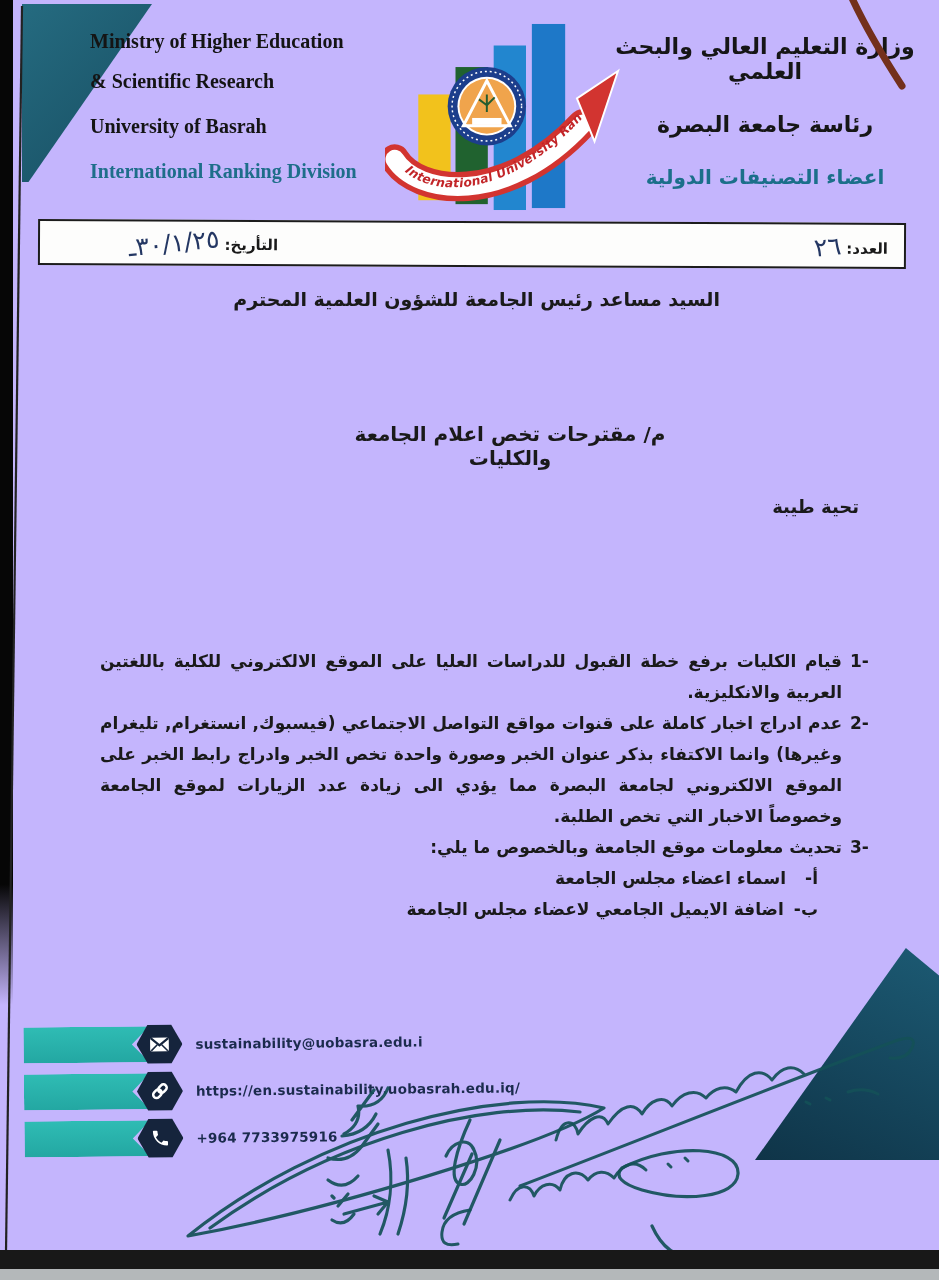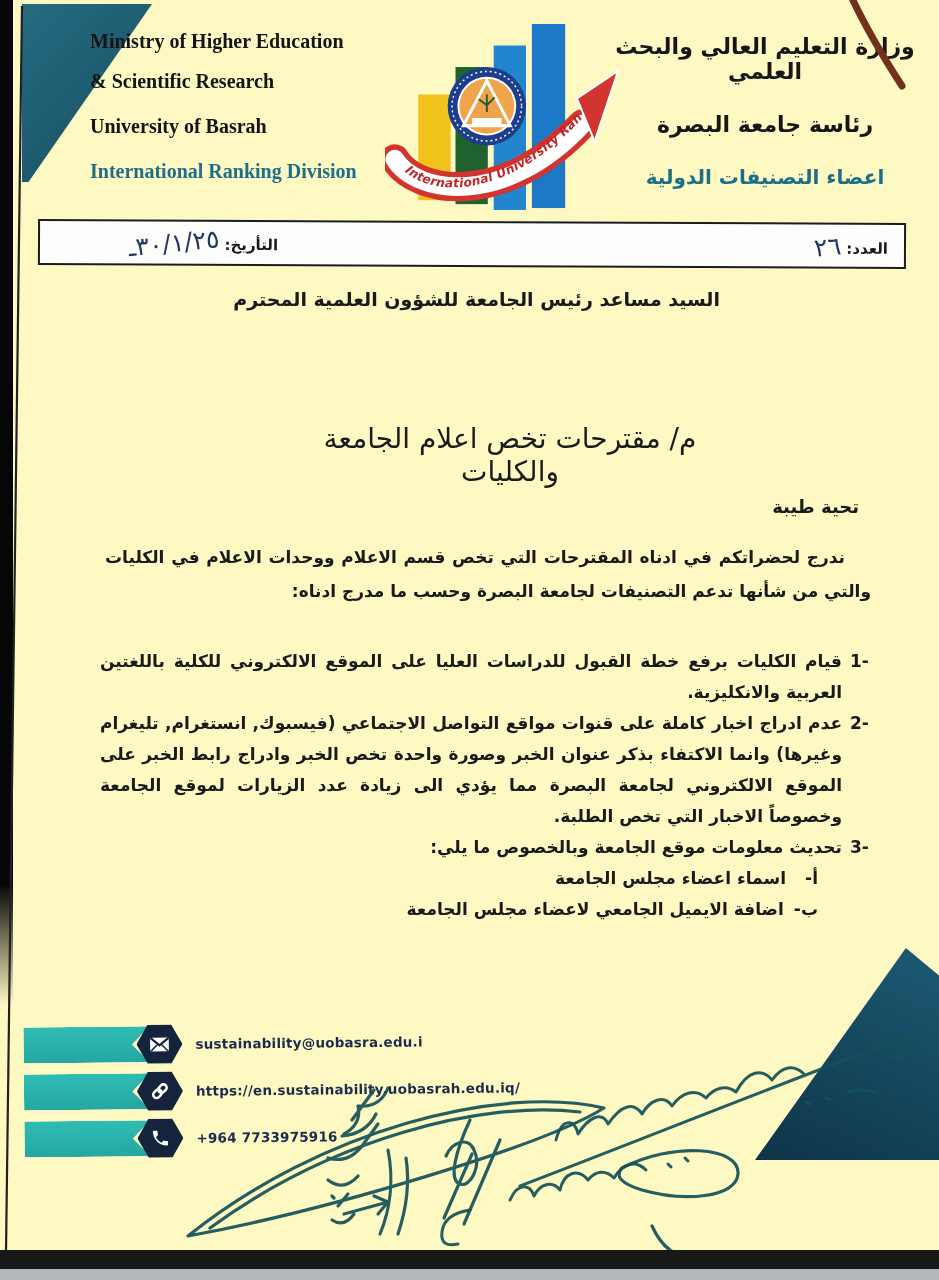--- a/index.html
+++ b/index.html
@@ -1,17 +1,17 @@
 <!DOCTYPE html>
 <html lang="ar"><head>
 <meta charset="utf-8">
 <style>
   html,body{margin:0;padding:0;background:#cfd2d4;}
   *{box-sizing:border-box;}
-  .scan{position:relative;width:939px;height:1280px;background:#fef9c3;overflow:hidden;
+  .scan{position:relative;width:939px;height:1280px;background:#c4b5fd;overflow:hidden;
         font-family:"DejaVu Sans",sans-serif;color:#1a1a1a;}
   
   .edge-strip-left{position:absolute;left:0;top:0;width:13px;height:1005px;
         background:linear-gradient(180deg,#060606 88%,rgba(6,6,6,0));}
   .bottom-black-bar{position:absolute;left:0;top:1250px;width:939px;height:19px;background:#181818;}
   .bottom-gray-strip{position:absolute;left:0;top:1269px;width:939px;height:11px;background:#b4b8ba;}
   
   .tri-top-left{position:absolute;left:22px;top:4px;width:130px;height:178px;
         clip-path:polygon(0 0,100% 0,5% 100%,0 100%);
         background:linear-gradient(135deg,#256b80,#174d61);}
@@ -34,21 +34,21 @@
         border:2px solid #1c1c1c;background:#fdfdfc;transform:rotate(.25deg);}
   .ref-num{position:absolute;right:16px;top:6px;font-size:15px;font-weight:700;}
   .ref-date{position:absolute;left:88px;top:5px;font-size:15px;font-weight:700;}
   .hand{display:inline-block;font-weight:400;font-size:25px;color:#243763;
         transform:rotate(-6deg) translateY(2px);letter-spacing:1px;}
   
   .addr{position:absolute;left:300px;top:288px;width:420px;text-align:center;
         font-size:19px;font-weight:700;}
   .addr .l{margin-bottom:13px;white-space:nowrap;}
   .subject{position:absolute;left:310px;top:422px;width:400px;text-align:center;
-        font-size:28px;font-weight:400;}
+        font-size:20px;font-weight:700;}
   .greeting{position:absolute;right:80px;top:496px;font-size:18px;font-weight:700;}
   .intro{position:absolute;left:105px;top:540px;width:766px;direction:rtl;
         font-size:17px;font-weight:700;line-height:34px;text-align:justify;text-indent:26px;}
   .list{position:absolute;left:100px;top:646px;width:776px;direction:rtl;
         font-size:17px;font-weight:700;line-height:31px;}
   .item{display:flex;gap:8px;}
   .item .marker{flex:0 0 26px;text-align:left;}
   .item .txt{flex:1;text-align:justify;}
   .subitem{display:flex;gap:10px;padding-right:58px;}
   .subitem .marker{flex:0 0 22px;}
@@ -133,21 +133,20 @@
   </div>
 
   <div class="addr" dir="rtl">
     <div class="l">السيد مساعد رئيس الجامعة للشؤون العلمية المحترم</div>
   </div>
 
   <div class="subject" dir="rtl">م/ مقترحات تخص اعلام الجامعة والكليات</div>
 
   <div class="greeting" dir="rtl">تحية طيبة</div>
 
-  <div class="intro">ندرج لحضراتكم في ادناه المقترحات التي تخص قسم الاعلام ووحدات الاعلام في الكليات والتي من شأنها تدعم التصنيفات لجامعة البصرة وحسب ما مدرج ادناه:</div>
 
   <div class="list">
     <div class="item">
       <span class="marker" dir="ltr">1-</span>
       <span class="txt">قيام الكليات برفع خطة القبول للدراسات العليا على الموقع الالكتروني للكلية باللغتين العربية والانكليزية.</span>
     </div>
     <div class="item">
       <span class="marker" dir="ltr">2-</span>
       <span class="txt">عدم ادراج اخبار كاملة على قنوات مواقع التواصل الاجتماعي (فيسبوك, انستغرام, تليغرام وغيرها) وانما الاكتفاء بذكر عنوان الخبر وصورة واحدة تخص الخبر وادراج رابط الخبر على الموقع الالكتروني لجامعة البصرة مما يؤدي الى زيادة عدد الزيارات لموقع الجامعة وخصوصاً الاخبار التي تخص الطلبة.</span>
     </div>

